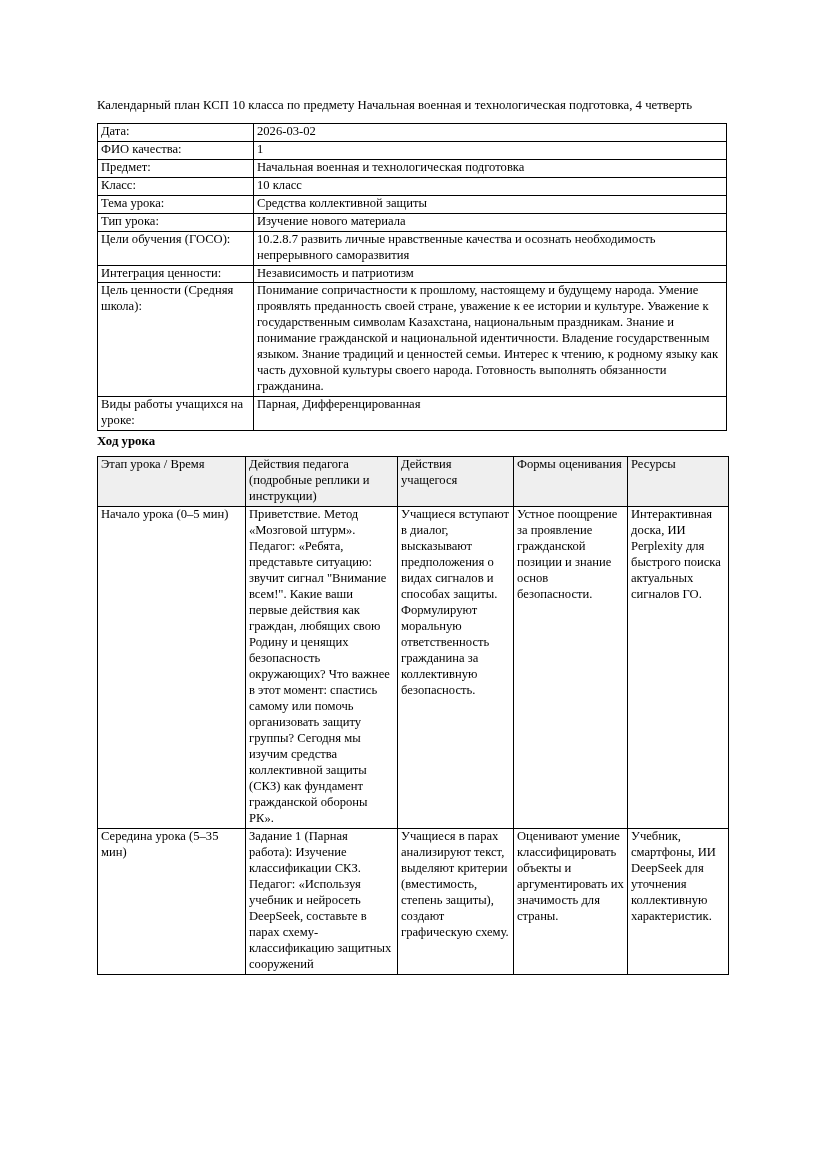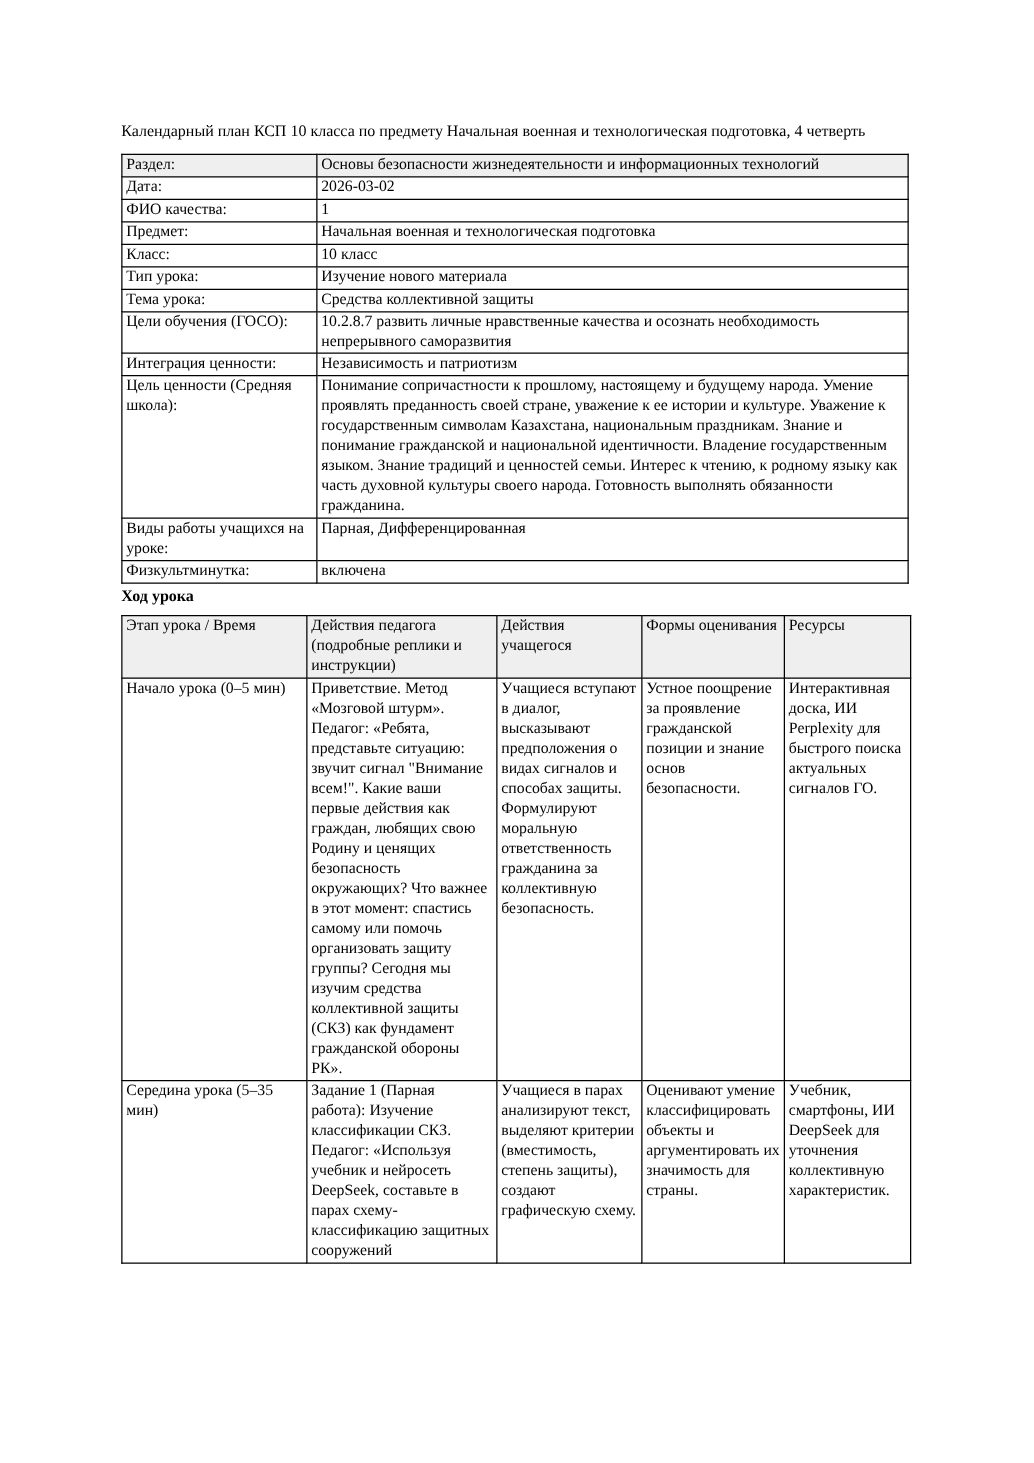--- a/index.html
+++ b/index.html
@@ -64,66 +64,58 @@
 
   <p class="doc-title">Календарный план КСП 10 класса по предмету Начальная военная и технологическая подготовка, 4 четверть</p>
 
   <table class="meta-table">
     <colgroup>
         <col class="c-label">
         <col>
       </colgroup>
     <tbody>
       <tr>
-        <td class="shaded">Раздел:</td>
-        <td class="shaded">Основы безопасности жизнедеятельности и информационных технологий</td>
-      </tr>
-      <tr>
         <td>Дата:</td>
         <td>2026-03-02</td>
       </tr>
       <tr>
         <td>ФИО качества:</td>
         <td>1</td>
       </tr>
       <tr>
         <td>Предмет:</td>
         <td>Начальная военная и технологическая подготовка</td>
       </tr>
       <tr>
         <td>Класс:</td>
         <td>10 класс</td>
       </tr>
       <tr>
+        <td>Тема урока:</td>
+        <td>Средства коллективной защиты</td>
+      </tr>
+      <tr>
         <td>Тип урока:</td>
         <td>Изучение нового материала</td>
-      </tr>
-      <tr>
-        <td>Тема урока:</td>
-        <td>Средства коллективной защиты</td>
       </tr>
       <tr>
         <td>Цели обучения (ГОСО):</td>
         <td>10.2.8.7 развить личные нравственные качества и осознать необходимость непрерывного саморазвития</td>
       </tr>
       <tr>
         <td>Интеграция ценности:</td>
         <td>Независимость и патриотизм</td>
       </tr>
       <tr>
         <td>Цель ценности (Средняя школа):</td>
         <td>Понимание сопричастности к прошлому, настоящему и будущему народа. Умение проявлять преданность своей стране, уважение к ее истории и культуре. Уважение к государственным символам Казахстана, национальным праздникам. Знание и понимание гражданской и национальной идентичности. Владение государственным языком. Знание традиций и ценностей семьи. Интерес к чтению, к родному языку как часть духовной культуры своего народа. Готовность выполнять обязанности гражданина.</td>
       </tr>
       <tr>
         <td>Виды работы учащихся на уроке:</td>
         <td>Парная, Дифференцированная</td>
-      </tr>
-      <tr>
-        <td>Физкультминутка:</td>
-        <td>включена</td>
       </tr>
     </tbody>
   </table>
 
   <p class="section-heading">Ход урока</p>
 
   <table class="flow-table">
     <colgroup>
       <col class="c1">
         <col class="c2">

